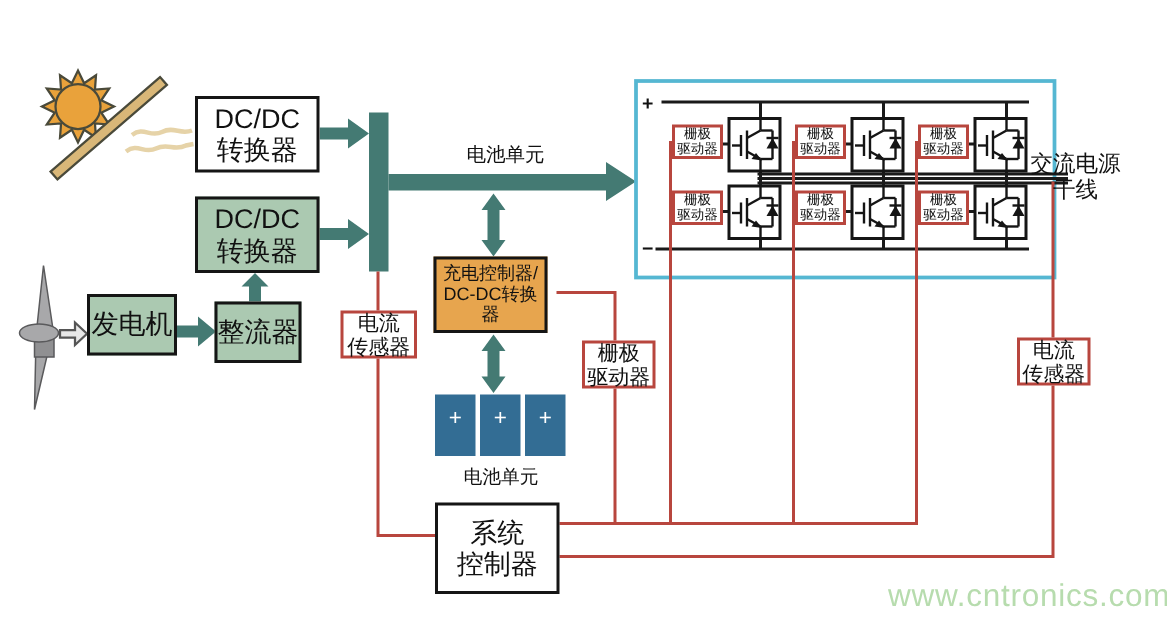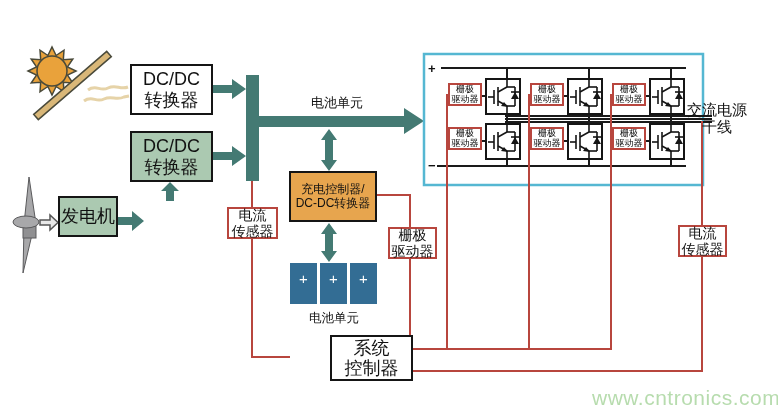--- a/index.html
+++ b/index.html
@@ -124,25 +124,28 @@
     <span>DC/DC</span>
     <span>转换器</span>
   </div>
   <div class="box green" style="left:130px;top:131px;width:83px;height:51px;">
     <span>DC/DC</span>
     <span>转换器</span>
   </div>
   <div class="box green" style="left:58px;top:196px;width:60px;height:41px;">
     <span>发电机</span>
   </div>
-  <div class="box orange" style="left:289px;top:171px;width:88px;height:51px;font-size:12px;">
+  <div class="box green" style="left:143px;top:201px;width:58px;height:41px;">
+    <span>整流器</span>
+  </div>
+  <div class="box orange" style="left:289px;top:171px;width:76px;height:51px;font-size:12px;">
     <span>充电控制器/</span>
     <span>DC-DC转换器</span>
   </div>
-  <div class="box" style="left:290px;top:335px;width:83px;height:46px;margin-left:40px;">
+  <div class="box" style="left:290px;top:335px;width:83px;height:61px;">
     <span>系统</span>
     <span>控制器</span>
   </div>
 
   <div class="box redbox" style="left:227px;top:207px;width:51px;height:32px;">
     <span>电流</span>
     <span>传感器</span>
   </div>
   <div class="box redbox" style="left:388px;top:227px;width:49px;height:32px;">
     <span>栅极</span>

